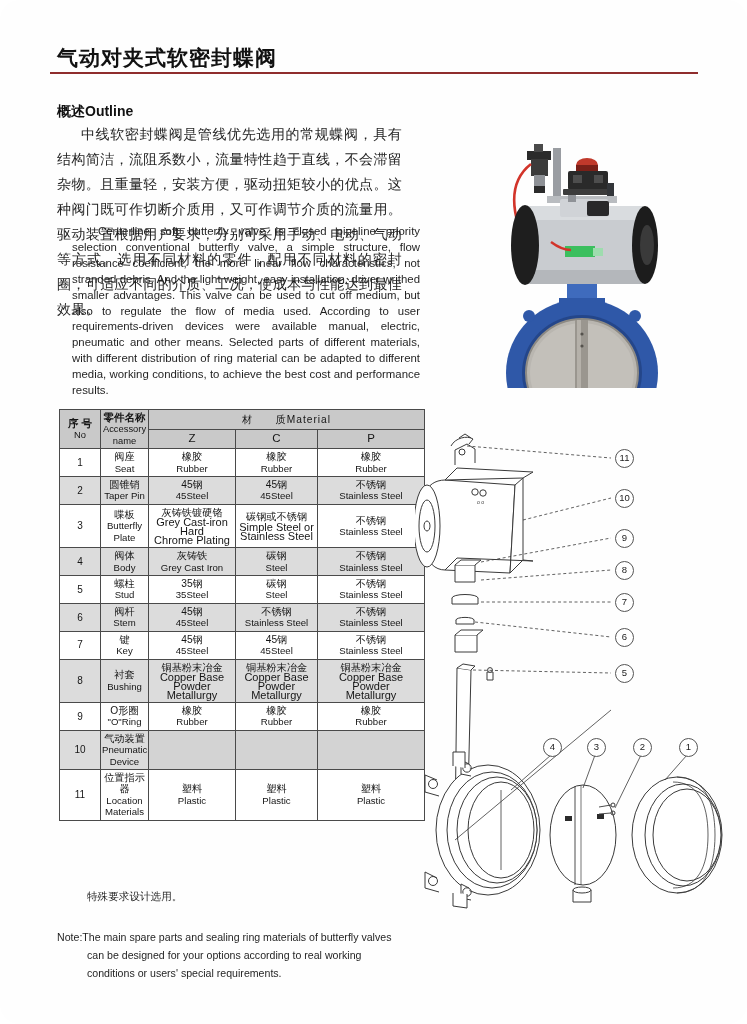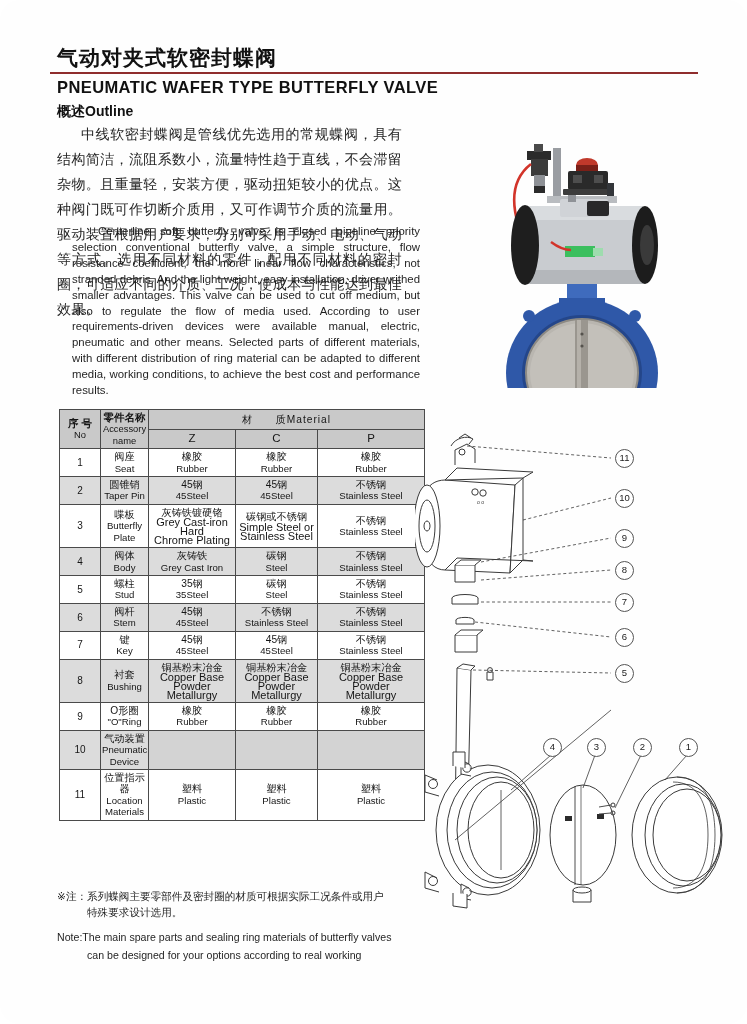--- a/index.html
+++ b/index.html
@@ -188,21 +188,20 @@
     color: #222;
   }
 </style>
 </head>
 <body>
 
 <div class="page">
 
   <div class="title-cn">气动对夹式软密封蝶阀</div>
   <div class="title-rule"></div>
-  <div class="title-en">PNEUMATIC WAFER TYPE BUTTERFLY VALVE</div>
 
   <div class="section-outline">概述Outline</div>
   <div class="para-cn">中线软密封蝶阀是管线优先选用的常规蝶阀，具有结构简洁，流阻系数小，流量特性趋于直线，不会滞留杂物。且重量轻，安装方便，驱动扭矩较小的优点。这种阀门既可作切断介质用，又可作调节介质的流量用。驱动装置根据用户要求，分别可采用手动、电动、气动等方式。选用不同材料的零件，配用不同材料的密封圈，可适应不同的介质、工况，使成本与性能达到最佳效果。</div>
   <div class="para-en">Centerline soft butterfly valve is closed pipeline priority selection conventional butterfly valve, a simple structure, flow resistance coefficient, the more linear flow characteristics, not stranded debris. And the light weight, easy installation, driver writhed smaller advantages. This valve can be used to cut off medium, but also to regulate the flow of media used. According to user requirements-driven devices were available manual, electric, pneumatic and other means. Selected parts of different materials, with different distribution of ring material can be adapted to different media, working conditions, to achieve the best cost and performance results.</div>
 
   <div class="photo">
     <svg viewBox="0 0 250 250" width="250" height="250">
 
       <rect x="72" y="13" width="24" height="9" fill="#2b2b2b"></rect>
       <rect x="79" y="6" width="9" height="8" fill="#4a4a4a"></rect>
@@ -495,26 +494,26 @@
           </td>
           <td>
             <span class="cn-line">塑料</span>
             <span class="en-line">Plastic</span>
           </td>
         </tr>
       </tbody>
   </table>
 
   <div class="note-cn">
-    <span>※注：系列蝶阀主要零部件及密封圈的材质可根据实际工况条件或用户</span>
     <span class="ind">特殊要求设计选用。</span>
   </div>
   <div class="note-en">
     <span>Note:The main spare parts and sealing ring materials of butterfly valves</span>
     <span class="ind">can be designed for your options according to real working</span>
+    <span class="ind">conditions or users' special requirements.</span>
   </div>
 
   <div class="diagram">
     <svg viewBox="0 0 330 560" width="330" height="560" fill="none" stroke="#3a3a3a" stroke-width="1" stroke-linejoin="round">
 
       <g>
         <path d="M12 62 L12 122 C12 132 20 140 30 140 L95 143 L100 55 L30 50 C20 50 12 56 12 62 Z" fill="#fff"></path>
         <ellipse cx="12" cy="96" rx="13" ry="41" fill="#fff"></ellipse>
         <ellipse cx="12" cy="96" rx="8" ry="26" fill="#fff"></ellipse>
         <ellipse cx="12" cy="96" rx="3" ry="5" fill="#fff"></ellipse>

